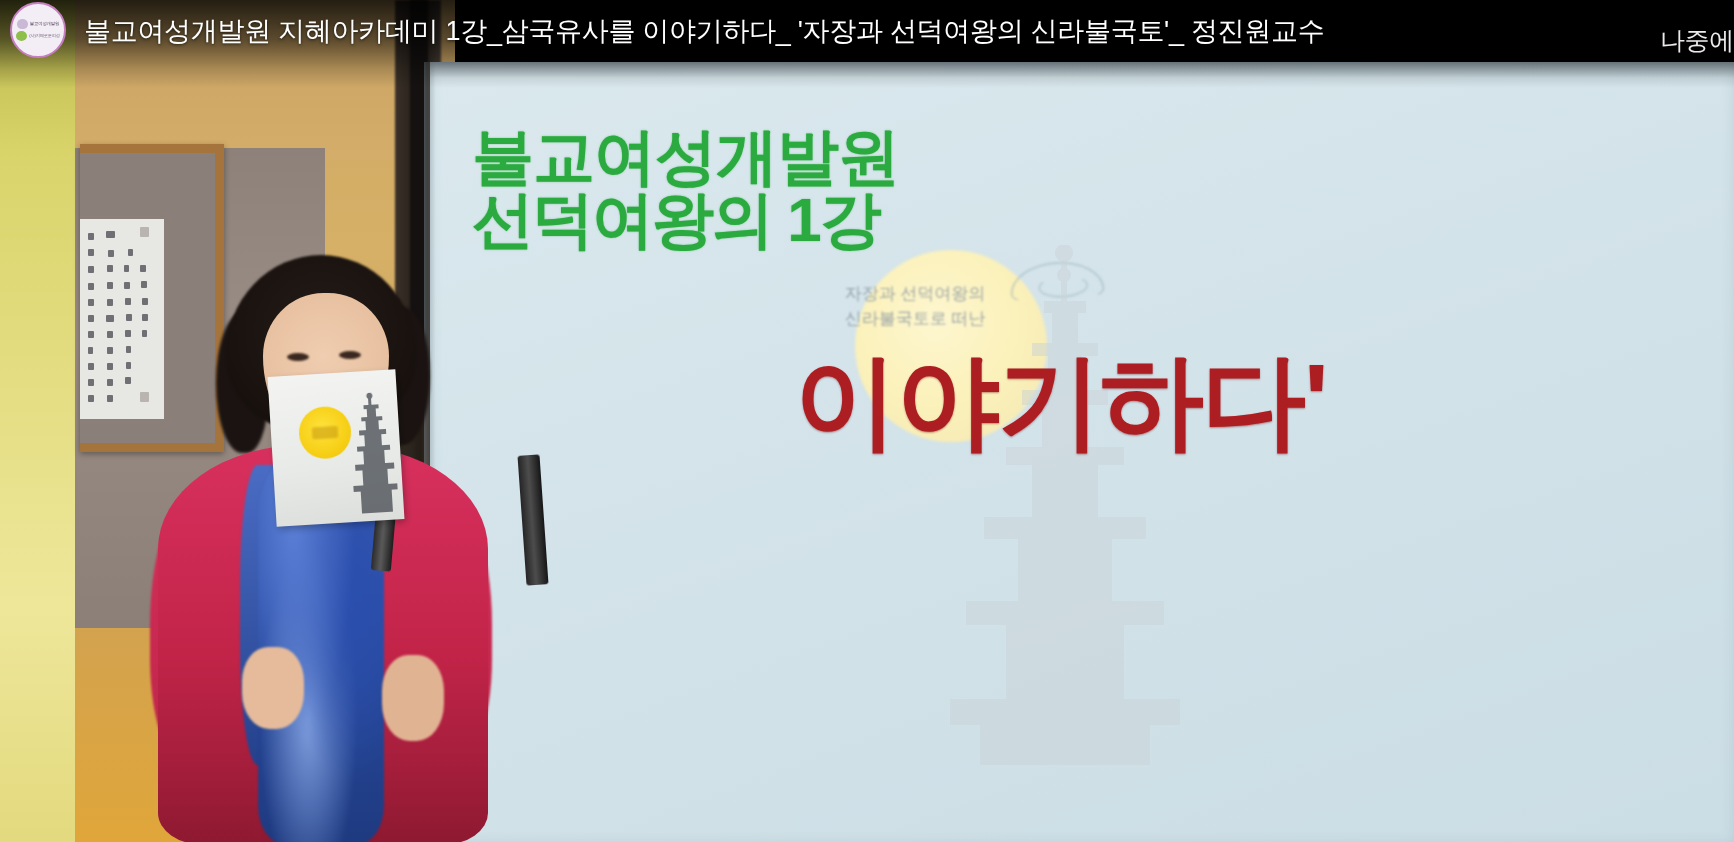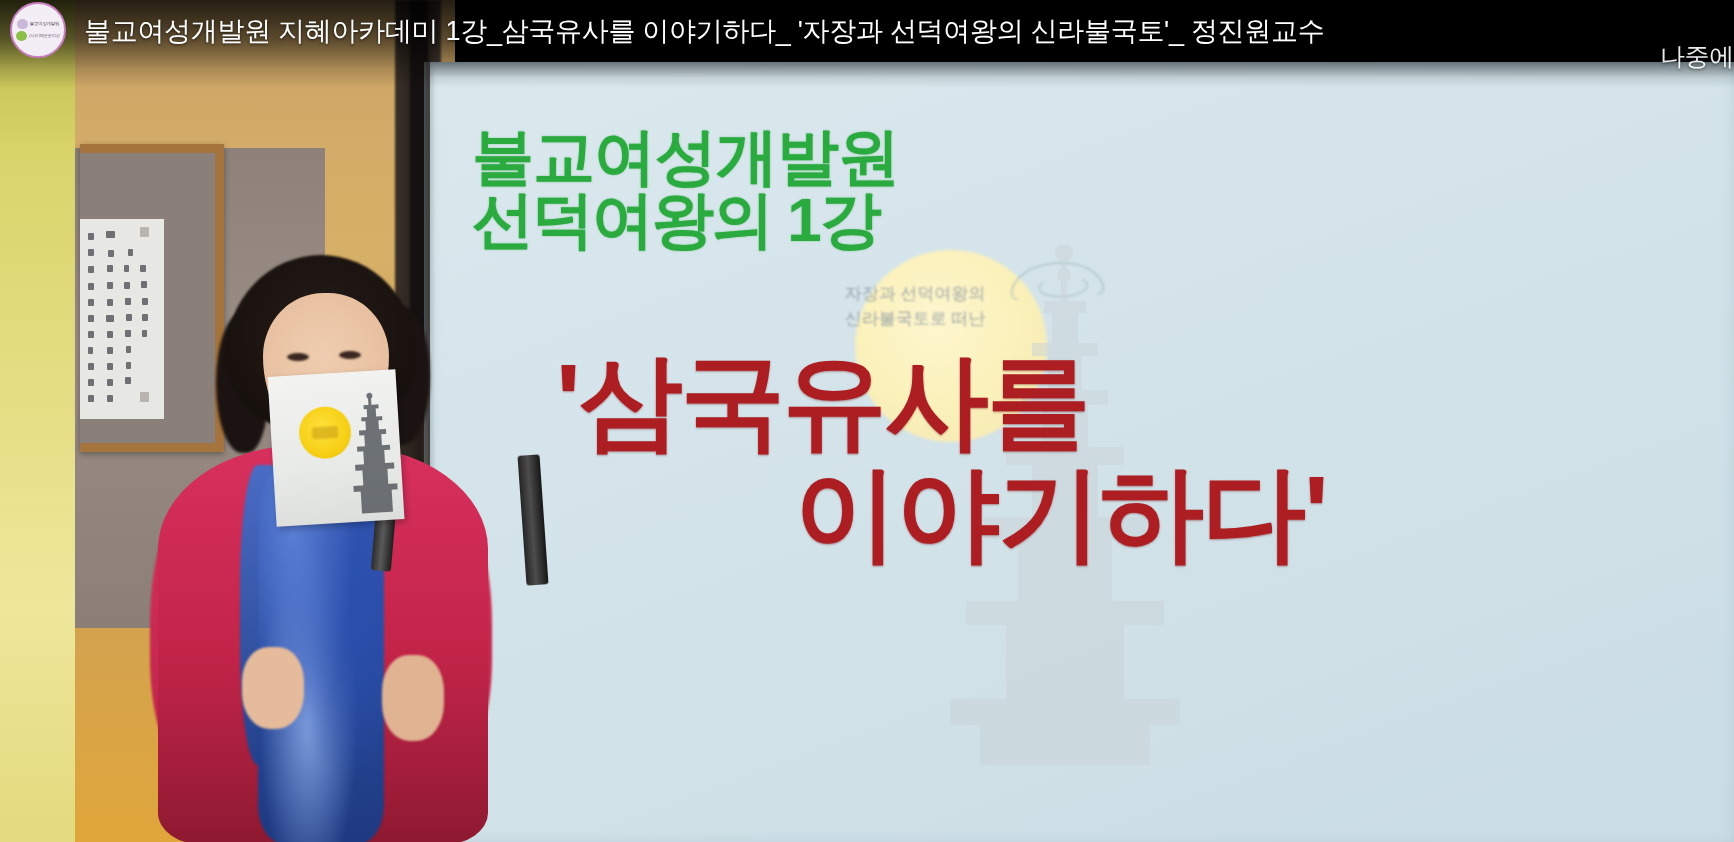--- a/index.html
+++ b/index.html
@@ -241,21 +241,21 @@
     margin-left:18px;
     color:#ffffff;
     font-size:27px;
     font-weight:400;
     letter-spacing:-.3px;
     white-space:nowrap;
     text-shadow:0 1px 3px rgba(0,0,0,.6);
     line-height:62px;
   }
   #watch-later{
-    position:absolute;right:0;top:40px;
+    position:absolute;right:0;top:24px;
     color:#ffffff;font-size:25px;letter-spacing:-.3px;
     text-shadow:0 1px 3px rgba(0,0,0,.55);
     white-space:nowrap;
     opacity:.92;
   }
 </style>
 </head>
 <body>
 
 <div id="player">
@@ -347,21 +347,20 @@
       <div>불교여성개발원</div>
       <div>선덕여왕의 1강</div>
     </div>
 
     <div class="slide-sub">
       <div>자장과 선덕여왕의</div>
       <div>신라불국토로 떠난</div>
     </div>
 
     <div class="slide-red">
-      <span>'삼국유사를</span>
       <span class="l2">이야기하다'</span>
     </div>
 
     <div class="person soft">
       <div class="hair-l"></div>
       <div class="hair-r"></div>
       <div class="hair"></div>
       <div class="face">
         <span class="eye" style="left:24px;top:60px;"></span>
         <span class="eye" style="left:76px;top:58px;"></span>

